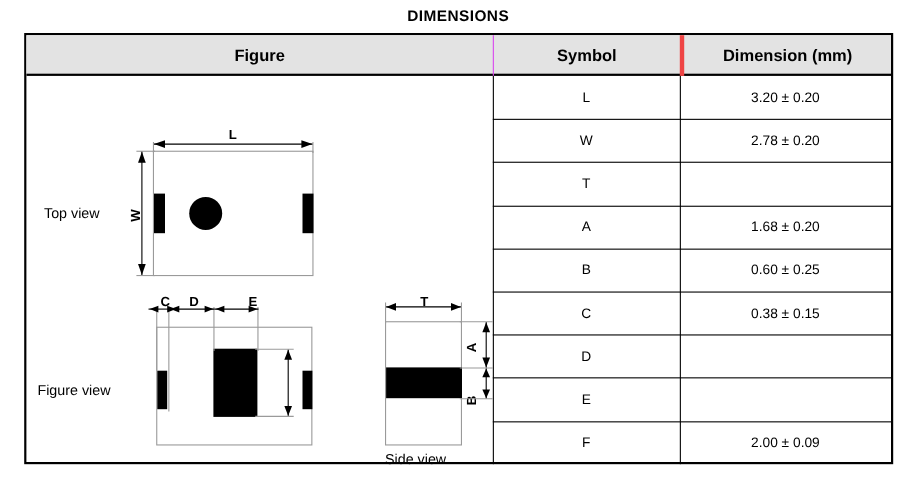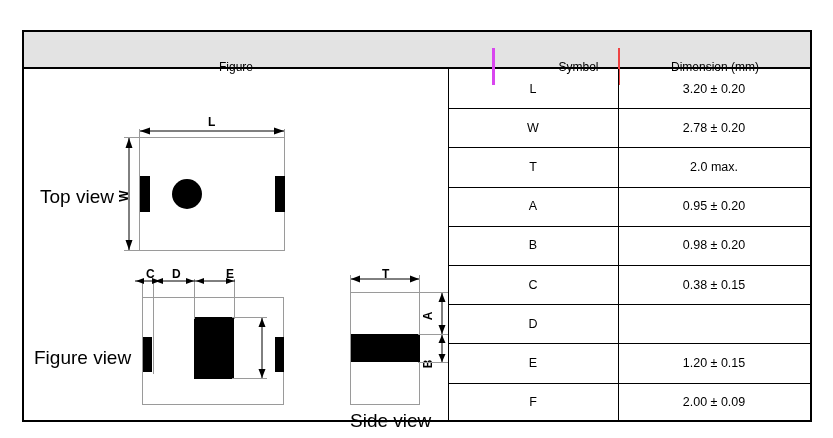--- a/index.html
+++ b/index.html
@@ -27,28 +27,28 @@
     border:2px solid #000;
     box-sizing:border-box;
   }
   .hdr{
     position:absolute;left:0;top:0;width:100%;height:37px;
     background:#e3e3e3;
     border-bottom:2px solid #000;
     box-sizing:border-box;
   }
   .hdr-cell{
-    position:absolute;top:16px;height:37px;
+    position:absolute;top:0;height:37px;
     display:flex;align-items:center;justify-content:center;
-    font-size:12px;font-weight:normal;
+    font-size:15px;font-weight:bold;
     box-sizing:border-box;
   }
   .h-figure{left:0;width:424px;}
-  .h-symbol{left:424px;width:170px;border-left:3px solid #d946ef;margin-left:44px;}
-  .h-dim{left:594px;width:192px;border-left:2px solid #ef4444;}
+  .h-symbol{left:424px;width:170px;border-left:1px solid #d946ef;}
+  .h-dim{left:594px;width:192px;border-left:4px solid #ef4444;}
 
   
   .vrule{position:absolute;top:37px;width:1px;height:353px;background:#000;}
   .vrule.c1{left:424px;}
   .vrule.c2{left:594px;}
 
   
   .row{
     position:absolute;left:424px;width:362px;height:39.2px;
     box-sizing:border-box;
@@ -61,41 +61,42 @@
     font-size:12.5px;
     box-sizing:border-box;
   }
   .cell.sym{left:0;width:170px;}
   .cell.dim{left:170px;width:192px;}
 
   
   .fig{position:absolute;left:0;top:37px;width:424px;height:353px;}
 
   .view-label{
-    position:absolute;font-size:19px;white-space:nowrap;
+    position:absolute;font-size:13px;white-space:nowrap;
   }
   .rot{
     font-size:12px;font-weight:bold;
     transform:rotate(-90deg);
     transform-origin:center center;
     white-space:nowrap;
   }
   .dimlabel{position:absolute;font-size:12px;font-weight:bold;white-space:nowrap;}
 
   .box{position:absolute;border:1px solid #9a9a9a;box-sizing:border-box;background:#fff;}
   .pad{position:absolute;background:#000;}
   .dot{position:absolute;background:#000;border-radius:50%;}
 
   svg.arrow-layer{position:absolute;left:0;top:0;overflow:visible;}
 </style>
 </head>
 <body>
 
 <div class="page">
 
+  <div class="title">DIMENSIONS</div>
 
   <div class="table">
 
     <div class="hdr">
       <div class="hdr-cell h-figure">Figure</div>
       <div class="hdr-cell h-symbol">Symbol</div>
       <div class="hdr-cell h-dim">Dimension (mm)</div>
     </div>
 
     <div class="vrule c1"></div>
@@ -106,45 +107,43 @@
       <div class="cell dim">3.20 ± 0.20</div>
     </div>
     <div class="row" style="top:76.2px">
       <div class="hline"></div>
       <div class="cell sym">W</div>
       <div class="cell dim">2.78 ± 0.20</div>
     </div>
     <div class="row" style="top:115.4px">
       <div class="hline"></div>
       <div class="cell sym">T</div>
-      <div class="cell dim">2.0 max.</div>
     </div>
     <div class="row" style="top:154.6px">
       <div class="hline"></div>
       <div class="cell sym">A</div>
-      <div class="cell dim">0.95 ± 0.20</div>
+      <div class="cell dim">1.68 ± 0.20</div>
     </div>
     <div class="row" style="top:193.8px">
       <div class="hline"></div>
       <div class="cell sym">B</div>
-      <div class="cell dim">0.98 ± 0.20</div>
+      <div class="cell dim">0.60 ± 0.25</div>
     </div>
     <div class="row" style="top:233px">
       <div class="hline"></div>
       <div class="cell sym">C</div>
       <div class="cell dim">0.38 ± 0.15</div>
     </div>
     <div class="row" style="top:272.2px">
       <div class="hline"></div>
       <div class="cell sym">D</div>
     </div>
     <div class="row" style="top:311.4px">
       <div class="hline"></div>
       <div class="cell sym">E</div>
-      <div class="cell dim">1.20 ± 0.15</div>
     </div>
     <div class="row" style="top:350.6px">
       <div class="hline"></div>
       <div class="cell sym">F</div>
       <div class="cell dim">2.00 ± 0.09</div>
     </div>
 
     <div class="fig">
 
       <div class="view-label" style="left:16px;top:117px;">Top view</div>

